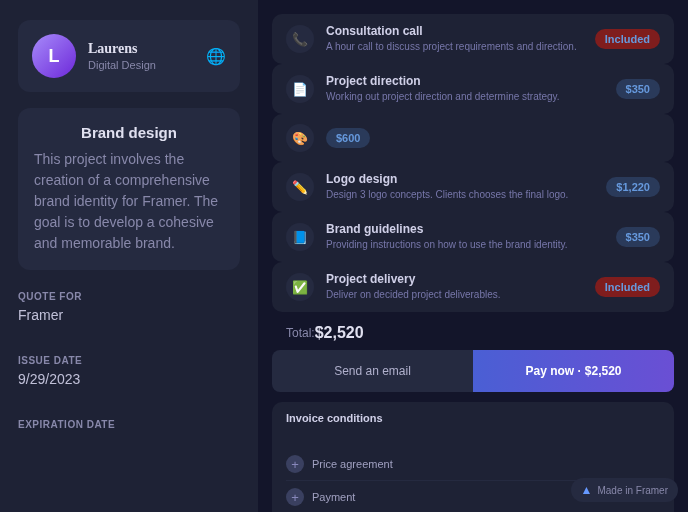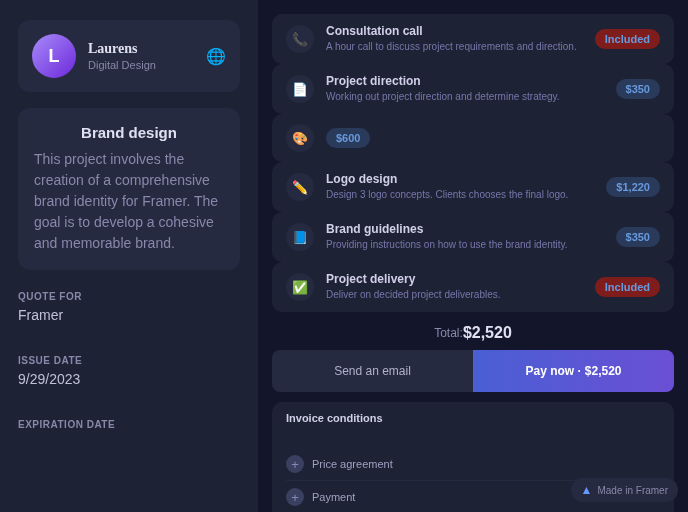--- a/index.html
+++ b/index.html
@@ -168,21 +168,21 @@
       color: #6699dd;
       text-align: right;
     }
     .badge-price {
       background: #2a3a5a;
       color: #6699dd;
     }
 
     .total-row {
       display: flex;
-      justify-content: center;
+      justify-content: flex-start;
       align-items: center;
       padding: 6px 14px 2px;
     }
     .total-label {
       font-size: 12px;
       color: #8888aa;
     }
     .total-amount {
       font-size: 16px;
       font-weight: 700;

